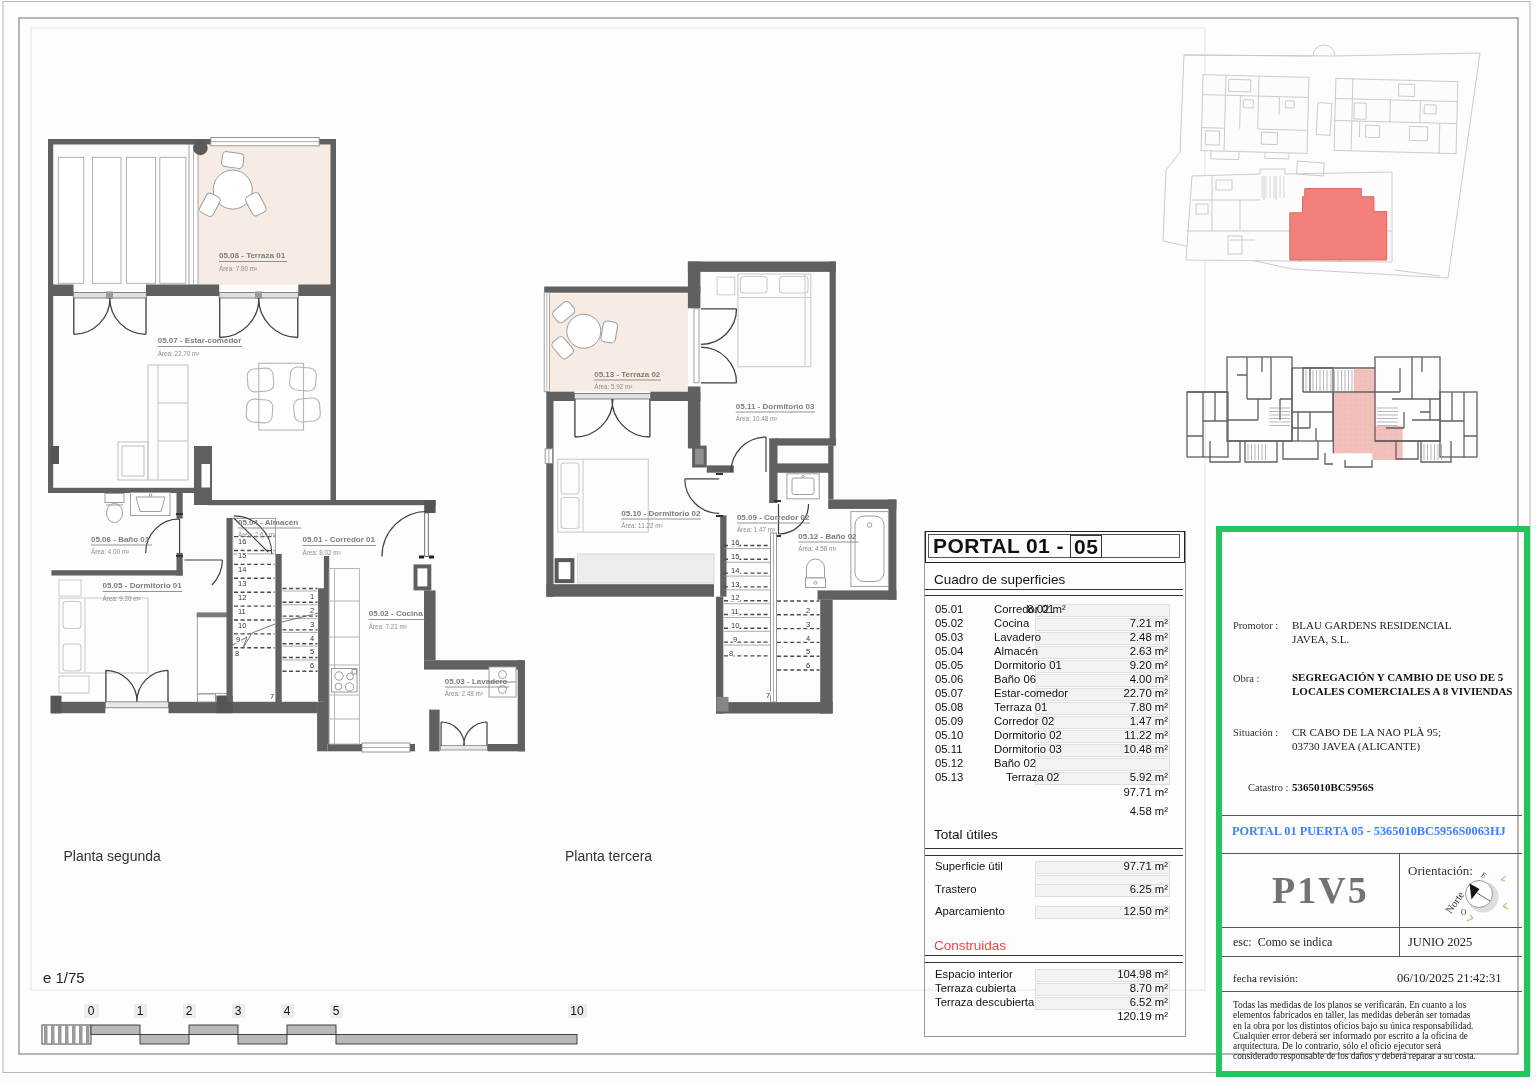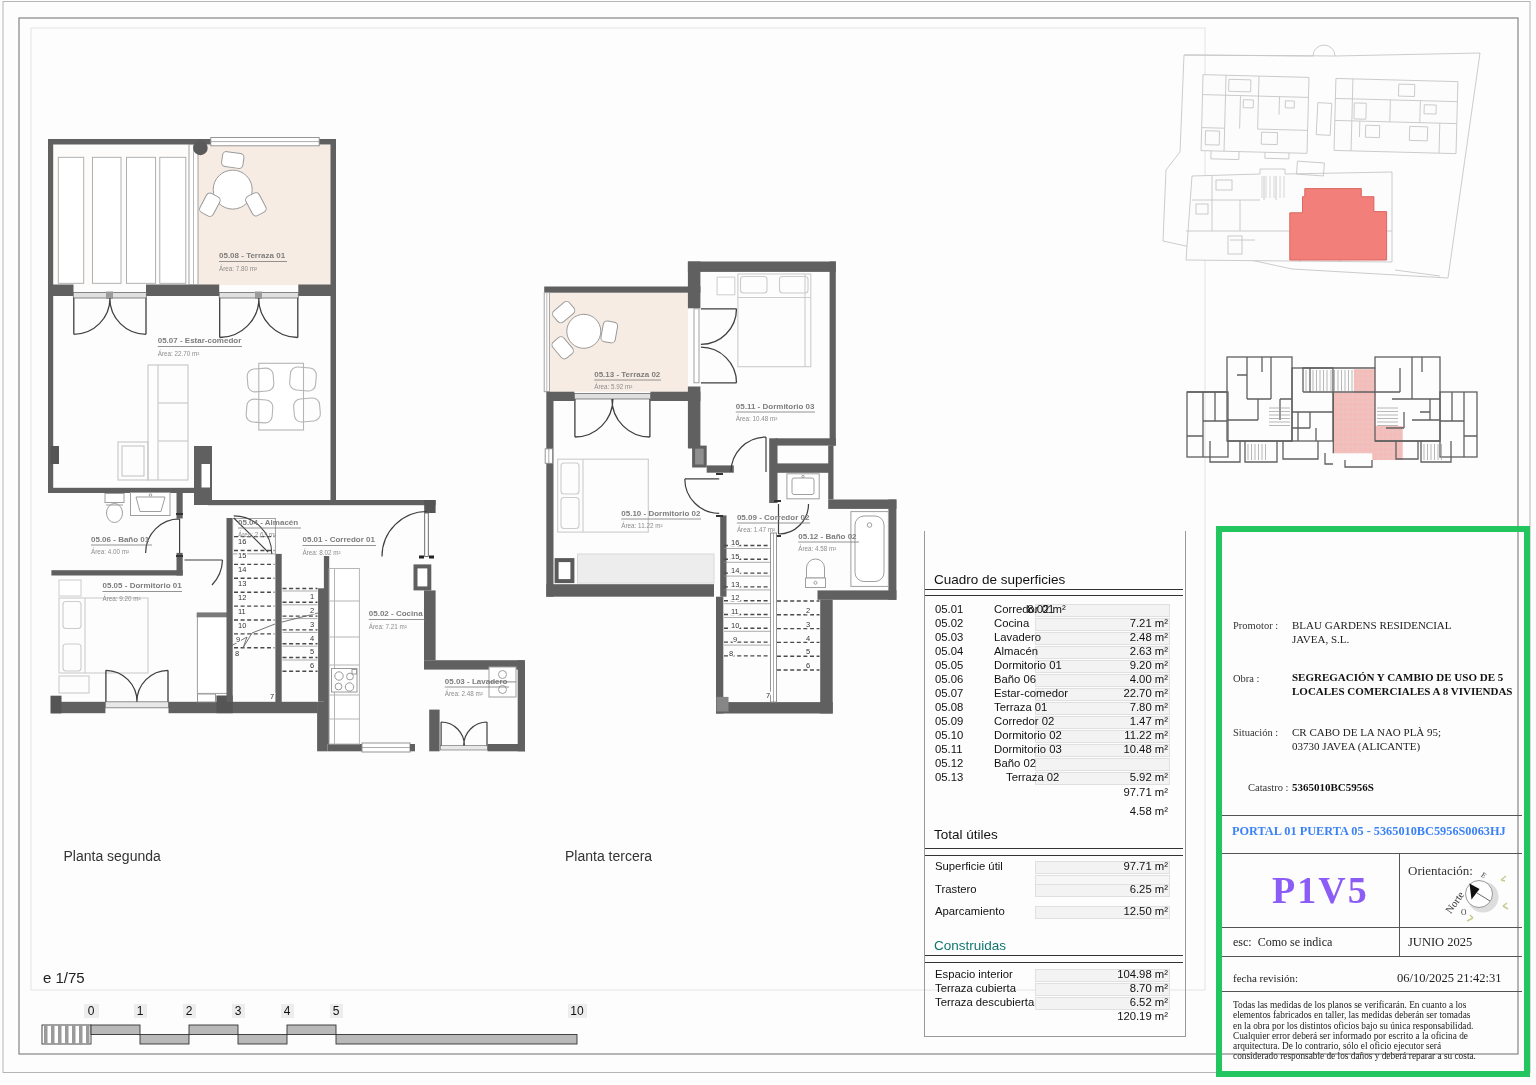--- a/index.html
+++ b/index.html
@@ -684,20 +684,24 @@
 <rect x="189" y="1025" width="49" height="9.5" fill="#b9b9b9"></rect>
 <rect x="238" y="1034.5" width="49" height="9.5" fill="#b9b9b9"></rect>
 <rect x="287" y="1025" width="49" height="9.5" fill="#b9b9b9"></rect>
 <rect x="336" y="1034.5" width="241" height="9.5" fill="#b9b9b9"></rect>
 </g>
 </g>
 </svg>
 
 <div class="abs" style="left:924px;top:531px;width:260px;height:505px;border-left:1px solid #999;border-right:1px solid #999;border-bottom:1px solid #999;">
 
+<div class="abs" style="left:0px;top:0px;width:258px;height:30px;border:1.6px solid #222;">
+<div class="abs" style="left:2px;top:2px;width:250px;height:22px;border:1px solid #555;"></div>
+<div class="abs" style="left:7px;top:2px;font-size:21px;font-weight:bold;color:#111;letter-spacing:0.4px;">PORTAL 01 - <span style="border:1.5px solid #333;padding:0 3px;display:inline-block;height:21px;line-height:22px;vertical-align:top;margin-top:0.5px;">05</span></div>
+</div>
 
 <div class="abs" style="left:9px;top:41px;font-size:13.5px;color:#111;">Cuadro de superficies</div>
 <div class="abs" style="left:0px;top:58px;width:258px;border-top:1.4px solid #333;"></div>
 <div class="abs" style="left:0px;top:64px;width:258px;border-top:1.4px solid #333;"></div>
 
 <div class="abs" style="left:0;top:71.5px;width:258px;font-size:11.3px;color:#111;">
 <div class="abs" style="left:110px;top:1.2px;width:133px;height:11px;background:#f3f3f3;border:1px solid #e0e0e0;"></div>
         <div class="abs" style="left:10px;top:0.0px;">05.01</div>
         <div class="abs" style="left:69px;top:0.0px;">Corredor 01</div>
         <div class="abs" style="left:0px;top:0.0px;width:243px;text-align:center;">8.02 m²</div>
@@ -762,21 +766,21 @@
 <div class="abs" style="left:0px;top:329px;width:243px;text-align:right;">97.71 m²</div>
 <div class="abs" style="left:110px;top:344px;width:133px;height:9px;background:#f6f6f6;border:1px solid #e0e0e0;"></div>
 <div class="abs" style="left:110px;top:353px;width:133px;height:11px;background:#f3f3f3;border:1px solid #e0e0e0;"></div>
 <div class="abs" style="left:10px;top:352px;">Trastero</div>
 <div class="abs" style="left:0px;top:352px;width:243px;text-align:right;">6.25 m²</div>
 <div class="abs" style="left:110px;top:375px;width:133px;height:11px;background:#f3f3f3;border:1px solid #e0e0e0;"></div>
 <div class="abs" style="left:10px;top:374px;">Aparcamiento</div>
 <div class="abs" style="left:0px;top:374px;width:243px;text-align:right;">12.50 m²</div>
 </div>
 
-<div class="abs" style="left:9px;top:407px;font-size:13.5px;color:#0f766e;">Construidas</div>
+<div class="abs" style="left:9px;top:407px;font-size:13.5px;color:#ef4444;">Construidas</div>
 <div class="abs" style="left:0px;top:424px;width:258px;border-top:1.4px solid #333;"></div>
 <div class="abs" style="left:0px;top:431px;width:258px;border-top:1.4px solid #333;"></div>
 
 <div class="abs" style="left:0;top:0;width:258px;font-size:11.3px;color:#111;">
 <div class="abs" style="left:110px;top:438px;width:133px;height:11px;background:#f3f3f3;border:1px solid #e0e0e0;"></div>
 <div class="abs" style="left:10px;top:437px;">Espacio interior</div>
 <div class="abs" style="left:0px;top:437px;width:243px;text-align:right;">104.98 m²</div>
 <div class="abs" style="left:110px;top:452px;width:133px;height:11px;background:#f3f3f3;border:1px solid #e0e0e0;"></div>
 <div class="abs" style="left:10px;top:451px;text-align:center;">Terraza cubierta</div>
 <div class="abs" style="left:0px;top:451px;width:243px;text-align:right;">8.70 m²</div>
@@ -798,21 +802,21 @@
 <div class="abs" style="left:11px;top:195px;font-size:10.5px;color:#333;">Situación :</div>
 <div class="abs" style="left:70px;top:194px;font-size:11px;color:#222;line-height:13.5px;">CR CABO DE LA NAO PLÀ 95;<br>03730 JAVEA (ALICANTE)</div>
 
 <div class="abs" style="left:26px;top:250px;font-size:10.5px;color:#333;">Catastro :</div>
 <div class="abs" style="left:70px;top:249px;font-size:11px;font-weight:bold;color:#111;">5365010BC5956S</div>
 <div class="abs" style="left:0;top:283px;width:300px;border-top:1px solid #555;"></div>
 
 <div class="abs" style="left:10px;top:292px;width:292px;font-size:12.3px;font-weight:bold;color:#3b82f6;white-space:nowrap;">PORTAL 01 PUERTA 05 - 5365010BC5956S0063HJ</div>
 <div class="abs" style="left:0;top:321px;width:300px;border-top:1px solid #555;"></div>
 
-<div class="abs" style="left:50px;top:336px;font-size:38px;font-weight:bold;color:#8b5cf6;letter-spacing:2px;">P1V5</div>
+<div class="abs" style="left:50px;top:336px;font-size:38px;font-weight:bold;color:#737373;letter-spacing:2px;">P1V5</div>
 <div class="abs" style="left:177px;top:321px;height:74px;border-left:1px solid #555;"></div>
 
 <div class="abs" style="left:186px;top:331px;font-size:13px;color:#333;">Orientación:</div>
 
 <svg class="abs" style="left:215px;top:334px;" width="80" height="60" viewBox="0 0 80 60">
 <circle cx="46" cy="31" r="15.5" fill="#ddd" stroke="none"></circle>
 <circle cx="42" cy="28" r="13.5" fill="#fff" stroke="#999" stroke-width="1"></circle>
 <path d="M32.5,17.5 L42.5,23 L34.5,33.5 Z" fill="#111"></path>
 <line x1="40" y1="27" x2="53" y2="35" stroke="#444" stroke-width="0.8"></line>
 <text x="8" y="45" font-size="10.5" fill="#333" transform="rotate(-55 14 41)">Norte</text>

